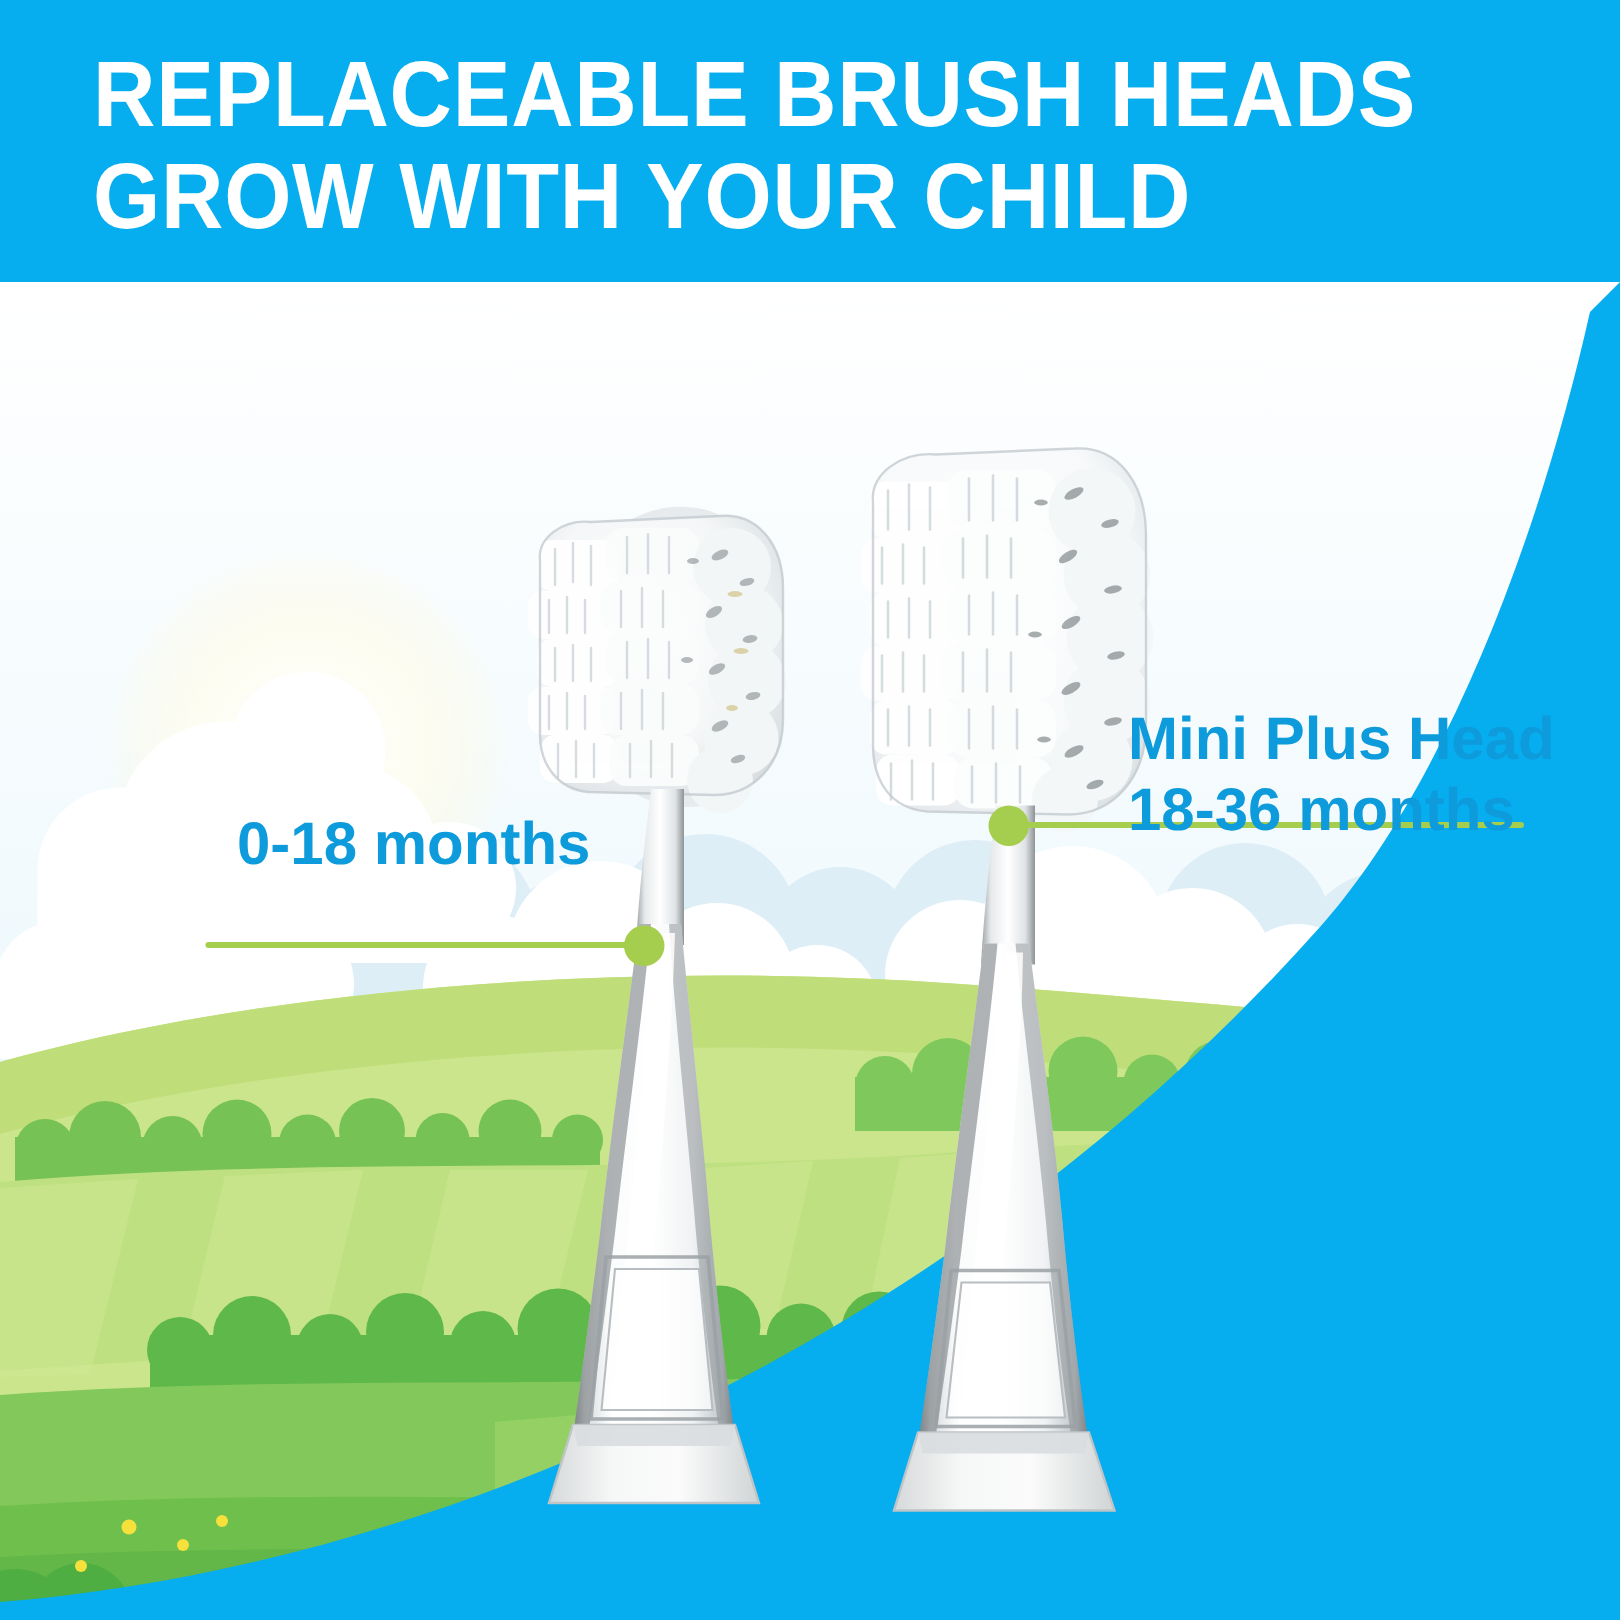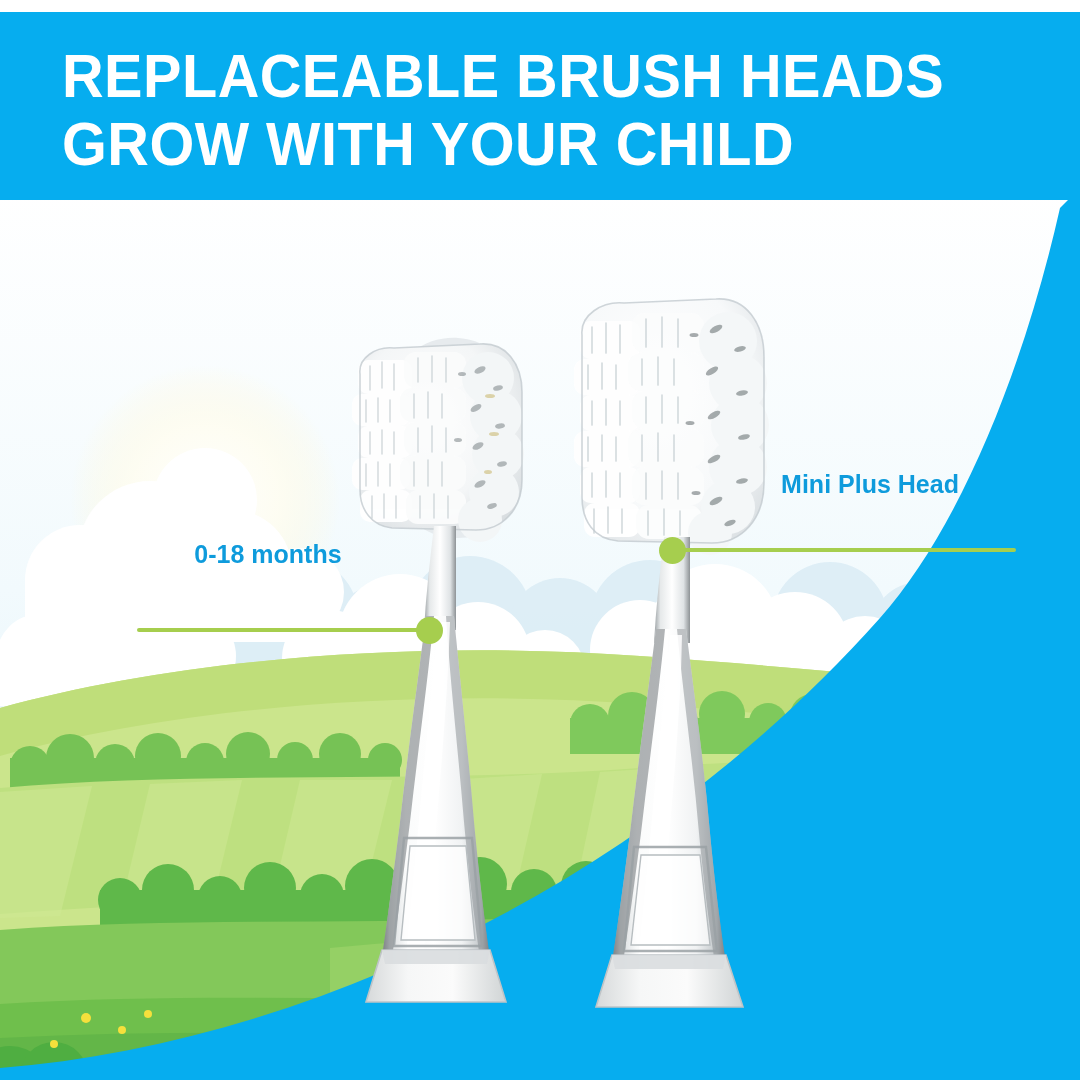--- a/index.html
+++ b/index.html
@@ -12,21 +12,21 @@
     width: 1080px;
     height: 1080px;
     overflow: hidden;
     background: #ffffff;
     font-family: "Liberation Sans", sans-serif;
   }
 
   
   #header-banner {
     position: absolute;
-    left: 0; top: 12px;
+    left: 0; top: 0;
     width: 1080px; height: 188px;
     background: #06ADEF;
     z-index: 40;
   }
   .headline {
     position: absolute;
     left: 62px;
     color: #ffffff;
     font-family: "Liberation Sans Narrow", "Liberation Sans", sans-serif;
     font-weight: bold;
@@ -49,21 +49,21 @@
     z-index: 5;
     background: #ffffff;
   }
   #scene-svg { display: block; width: 1080px; height: 892px; }
 
   
   .callout-text {
     position: absolute;
     color: #0E9BDC;
     font-weight: bold;
-    font-size: 25px;
+    font-size: 40px;
     line-height: 1.18;
     white-space: nowrap;
     text-align: center;
     z-index: 30;
   }
   #callout-mini-text { left: 158px; top: 540px; width: 220px; }
   #callout-miniplus-text { left: 752px; top: 470px; width: 236px; }
 
   .leader-line {
     position: absolute;
@@ -604,15 +604,16 @@
   <div class="leader-line" id="leader-line-mini"></div>
   <div class="leader-dot" id="leader-dot-mini"></div>
   <div class="callout-text" id="callout-mini-text">
     <div>0-18 months</div>
   </div>
 
   <div class="leader-line" id="leader-line-miniplus"></div>
   <div class="leader-dot" id="leader-dot-miniplus"></div>
   <div class="callout-text" id="callout-miniplus-text">
     <div>Mini Plus Head</div>
+    <div>18-36 months</div>
   </div>
 
 </div>
 
 </body></html>

